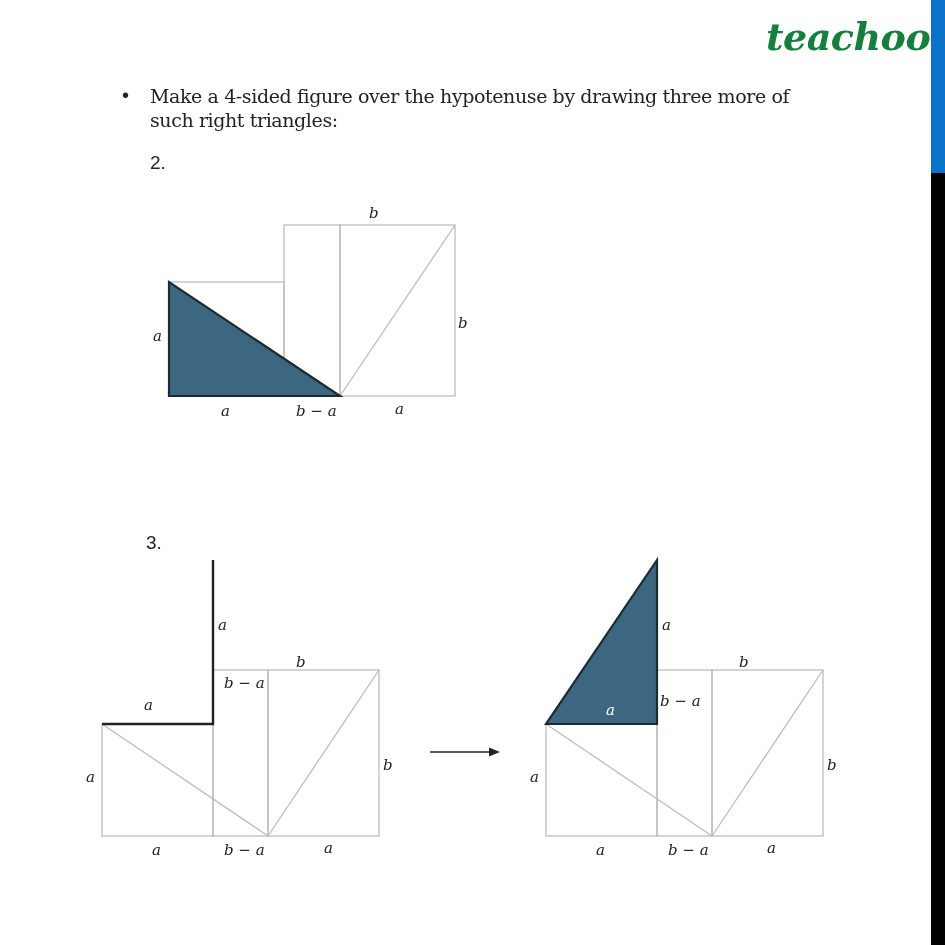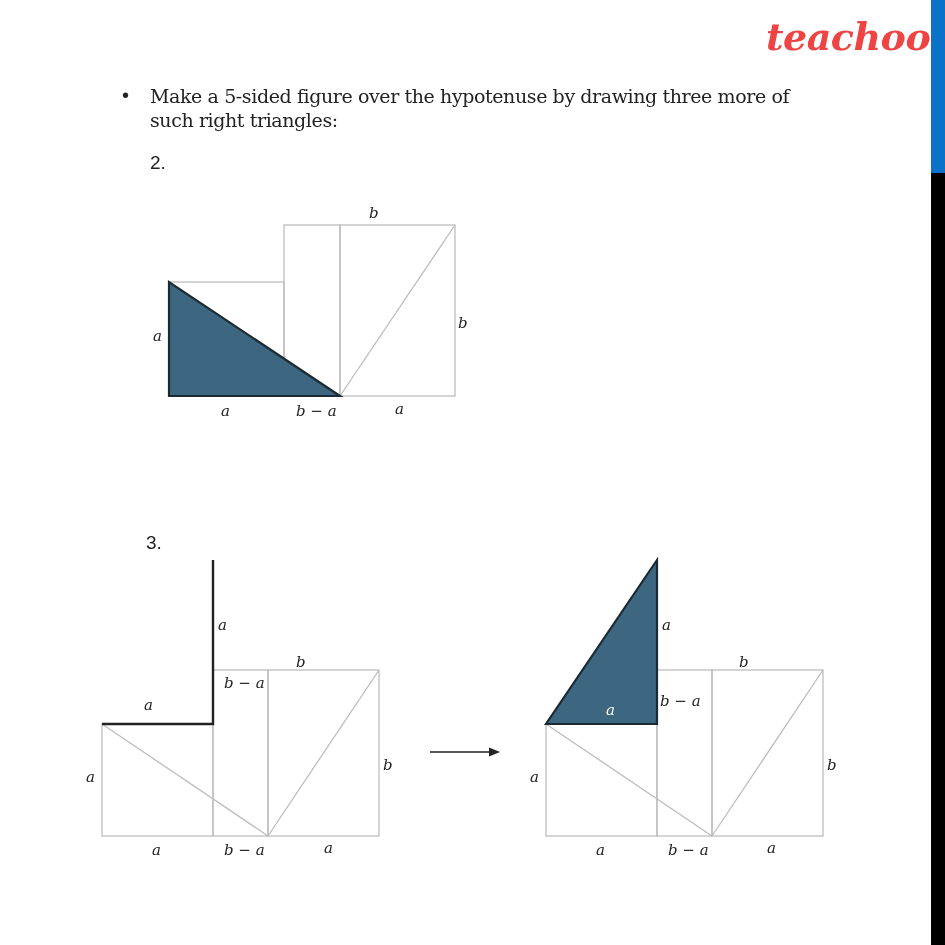--- a/index.html
+++ b/index.html
@@ -1,35 +1,35 @@
 <!DOCTYPE html>
 <html><head>
 <meta charset="utf-8">
 <style>
   html, body { margin:0; padding:0; }
   body { width:945px; height:945px; position:relative; background:#ffffff; overflow:hidden; font-family:"DejaVu Serif", serif; color:#222; }
-  .logo { position:absolute; left:766px; top:14px; font-family:"DejaVu Serif", serif; font-style:italic; font-weight:bold; font-size:38px; color:#ef4444; letter-spacing:-0.5px; }
+  .logo { position:absolute; left:766px; top:14px; font-family:"DejaVu Serif", serif; font-style:italic; font-weight:bold; font-size:38px; color:#15803d; letter-spacing:-0.5px; }
   .side-blue { position:absolute; left:931px; top:0; width:14px; height:173px; background:#0b72c9; }
   .side-black { position:absolute; left:931px; top:173px; width:14px; height:772px; background:#000; }
   .bullet { position:absolute; left:122px; top:84px; font-size:20px; font-family:"Liberation Sans", sans-serif; }
   .intro { position:absolute; left:150px; top:84px; width:660px; font-family:"DejaVu Serif", serif; font-size:19px; line-height:24px; color:#222; letter-spacing:-0.4px; }
   .step { position:absolute; font-family:"Liberation Sans", sans-serif; font-size:19px; color:#222; }
   svg.diagram { position:absolute; left:0; top:0; }
   .lbl { font-family:"DejaVu Serif", serif; font-style:italic; font-size:15px; fill:#222; }
   .lbl-w { fill:#ffffff; }
 </style>
 </head>
 <body>
 
 <div class="logo">teachoo</div>
 <div class="side-blue"></div>
 <div class="side-black"></div>
 
 <div class="bullet">•</div>
-<div class="intro">Make a 5-sided figure over the hypotenuse by drawing three more of such right triangles:</div>
+<div class="intro">Make a 4-sided figure over the hypotenuse by drawing three more of such right triangles:</div>
 
 <div class="step" style="left:150px; top:152px;">2.</div>
 <div class="step" style="left:146px; top:532px;">3.</div>
 
 <svg class="diagram" width="945" height="945" viewBox="0 0 945 945">
 
   <g>
 
     <g stroke="#bdbdbd" stroke-width="1.3" fill="none">
       <rect x="169" y="282" width="115" height="114"></rect>

